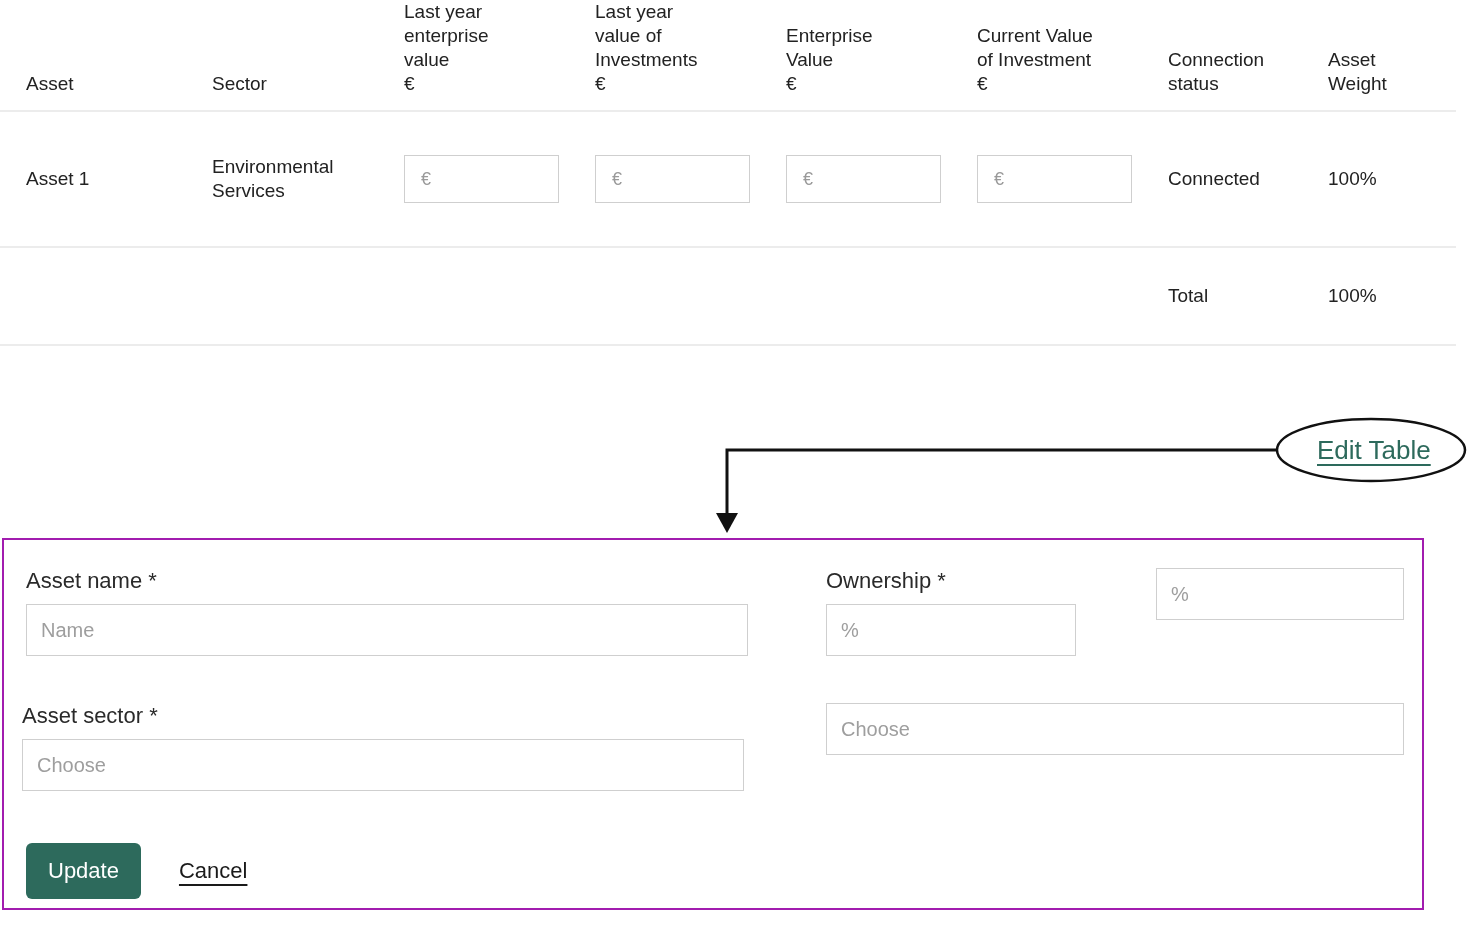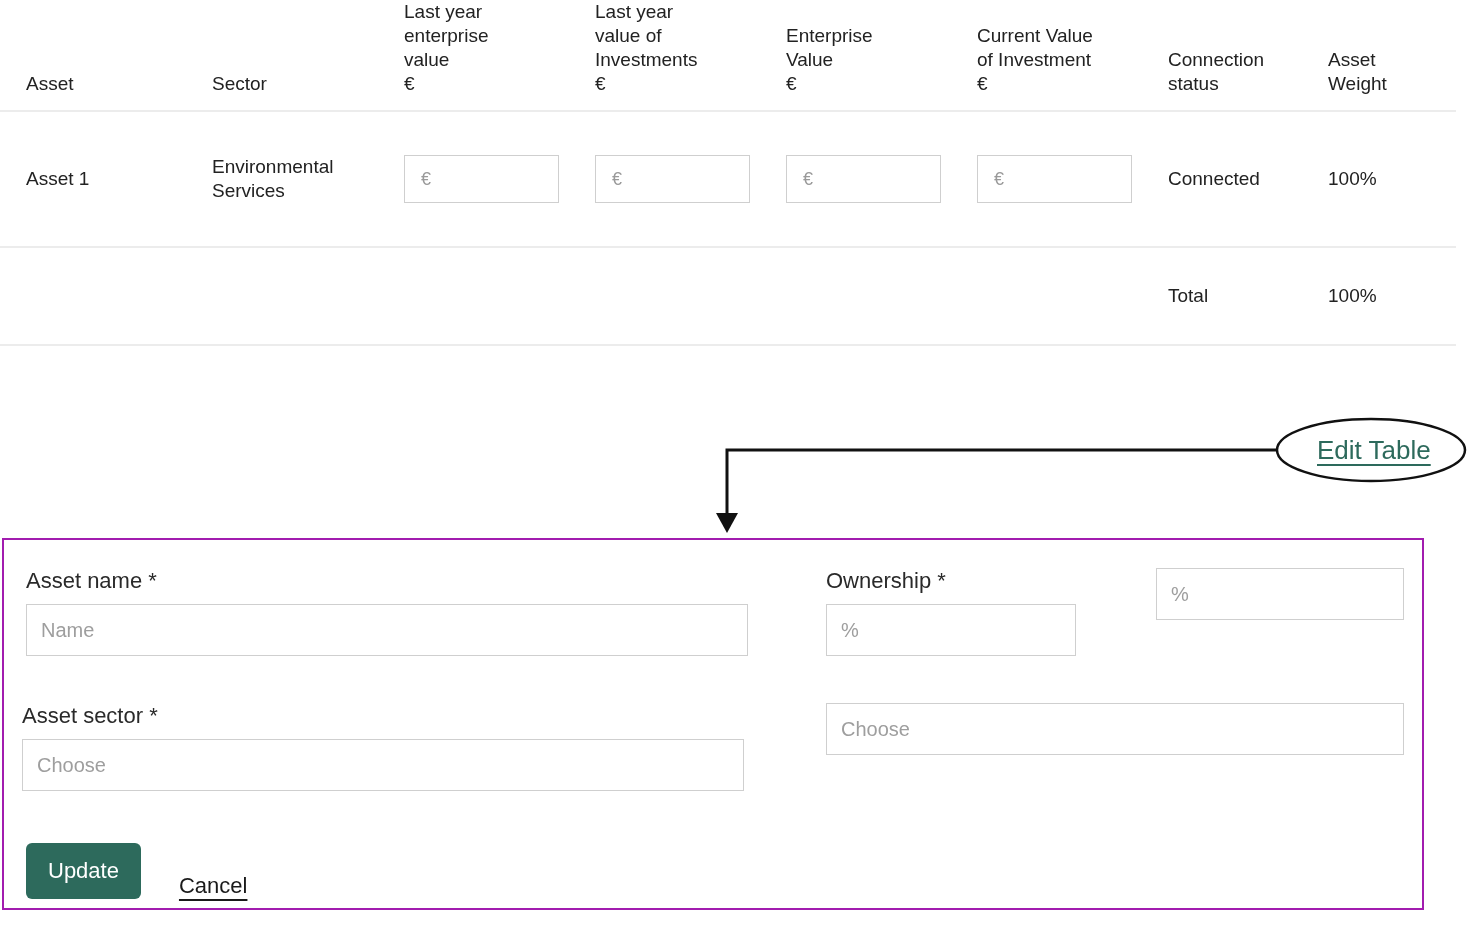--- a/index.html
+++ b/index.html
@@ -154,21 +154,21 @@
   .f-asset-sector{ left: 18px;  top: 163px; }
   .f-asset-sector .field-input { width: 722px; }
   .f-nature      { left: 822px; top: 163px; }
   .f-nature .field-input { width: 578px; }
 
   .form-actions {
     position: absolute;
     left: 22px;
     top: 303px;
     display: flex;
-    align-items: flex-end;
+    align-items: center;
     gap: 38px;
   }
   .btn-update {
     background: #2d6a5c;
     color: #ffffff;
     border: none;
     border-radius: 6px;
     font-family: "Liberation Sans", sans-serif;
     font-size: 22px;
     padding: 0 22px;

